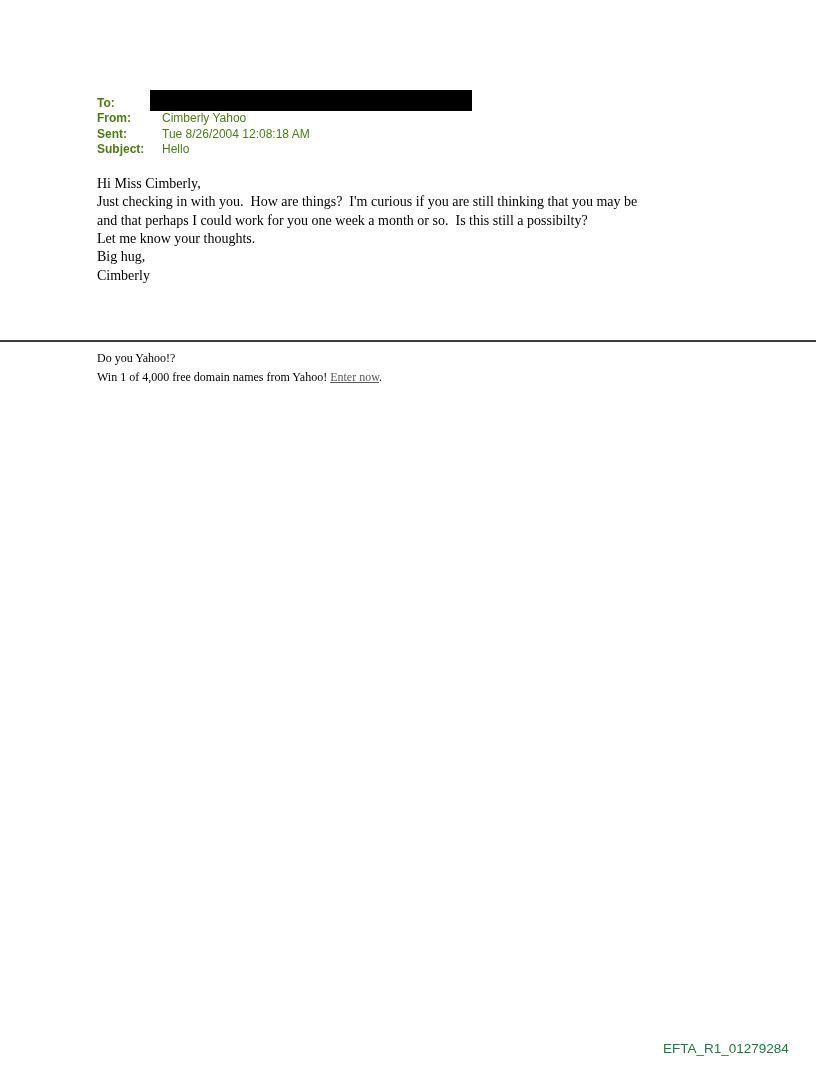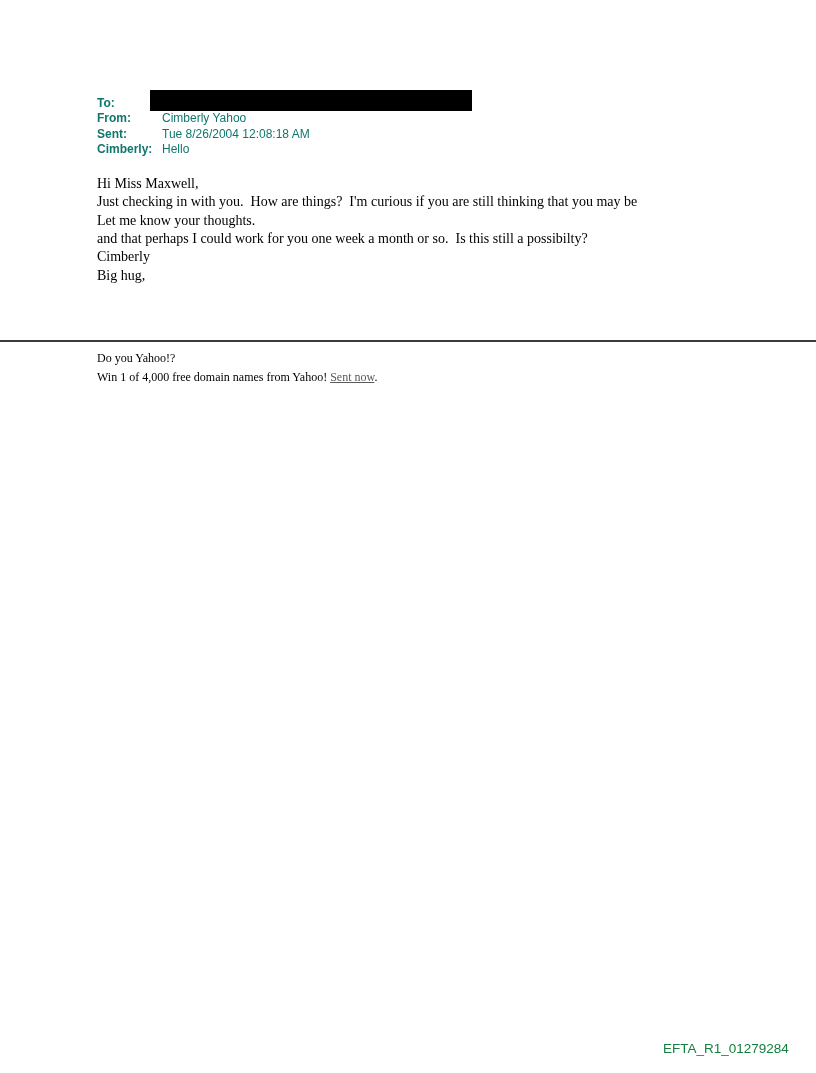--- a/index.html
+++ b/index.html
@@ -18,21 +18,21 @@
   }
 
   
   .email-header {
     position: absolute;
     left: 97px;
     top: 96px;
     font-family: "Liberation Sans", sans-serif;
     font-size: 12px;
     line-height: 15.3px;
-    color: #0f766e;
+    color: #4d7c0f;
   }
   .header-row {
     display: flex;
     align-items: baseline;
     height: 15.3px;
   }
   .header-label {
     font-weight: bold;
     width: 65px;
     flex: 0 0 65px;
@@ -115,36 +115,36 @@
     </div>
     <div class="header-row">
       <span class="header-label">From:</span>
       <span class="header-value">Cimberly Yahoo</span>
     </div>
     <div class="header-row">
       <span class="header-label">Sent:</span>
       <span class="header-value">Tue 8/26/2004 12:08:18 AM</span>
     </div>
     <div class="header-row">
-      <span class="header-label">Cimberly:</span>
+      <span class="header-label">Subject:</span>
       <span class="header-value">Hello</span>
     </div>
   </div>
 
   <div class="email-body">
-    <div class="body-line">Hi Miss Maxwell,</div>
+    <div class="body-line">Hi Miss Cimberly,</div>
     <div class="body-line">Just checking in with you.  How are things?  I'm curious if you are still thinking that you may be</div>
+    <div class="body-line">and that perhaps I could work for you one week a month or so.  Is this still a possibilty?</div>
     <div class="body-line">Let me know your thoughts.</div>
-    <div class="body-line">and that perhaps I could work for you one week a month or so.  Is this still a possibilty?</div>
+    <div class="body-line">Big hug,</div>
     <div class="body-line">Cimberly</div>
-    <div class="body-line">Big hug,</div>
   </div>
 
   <div class="divider-rule"></div>
 
   <div class="signature-footer">
     <div class="footer-line">Do you Yahoo!?</div>
-    <div class="footer-line"><span>Win 1 of 4,000 free domain names from Yahoo! </span><a class="promo-link">Sent now</a><span>.</span></div>
+    <div class="footer-line"><span>Win 1 of 4,000 free domain names from Yahoo! </span><a class="promo-link">Enter now</a><span>.</span></div>
   </div>
 
   <div class="bates-number">EFTA_R1_01279284</div>
 
 </div>
 
 </body></html>

